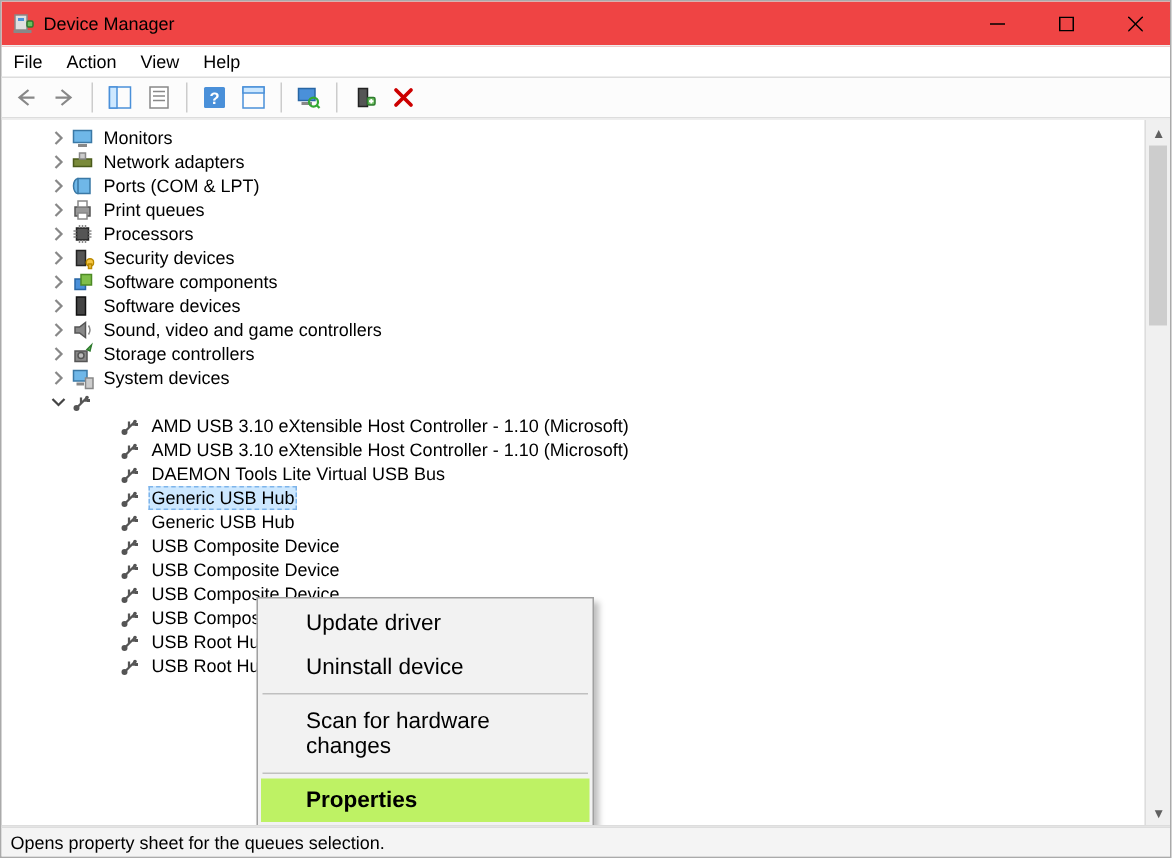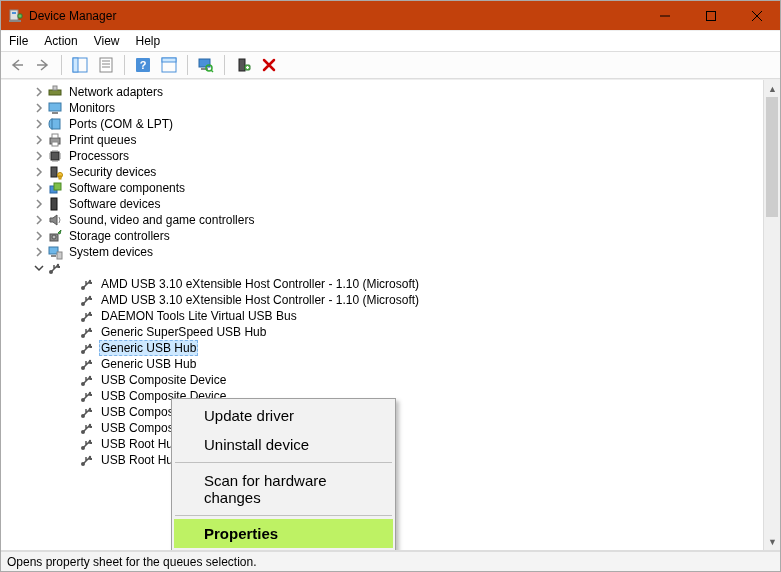--- a/index.html
+++ b/index.html
@@ -13,21 +13,21 @@
     border: 1px solid #aaa;
     display: flex;
     flex-direction: column;
     overflow: hidden;
   }
   
   .titlebar {
     display: flex;
     align-items: center;
     height: 30px;
-    background: #c2410c;
+    background: #ef4444;
     border-bottom: 1px solid #eee;
   }
   .titlebar .app-icon {
     width: 16px; height: 16px;
     margin: 0 6px;
     display: inline-block;
   }
   .titlebar .title {
     flex: 1;
     font-size: 12px;
@@ -277,39 +277,39 @@
 <div class="content">
   <div class="tree" id="tree">
       <div class="tree-row level1">
         <span class="expander">
           <svg width="10" height="10">
             <path d="M3 1 L7 5 L3 9" fill="none" stroke="#888" stroke-width="1.5"></path>
           </svg>
         </span>
         <span class="dev-icon">
           <svg width="16" height="16">
+            <rect x="2" y="3" width="12" height="8" fill="#6fb7e8" stroke="#3a78a5"></rect>
+            <rect x="5" y="12" width="6" height="2" fill="#888"></rect>
+          </svg>
+        </span>
+        <span class="dev-label">Monitors</span>
+      </div>
+      <div class="tree-row level1">
+        <span class="expander">
+          <svg width="10" height="10">
+            <path d="M3 1 L7 5 L3 9" fill="none" stroke="#888" stroke-width="1.5"></path>
+          </svg>
+        </span>
+        <span class="dev-icon">
+          <svg width="16" height="16">
             <rect x="2" y="6" width="12" height="5" fill="#7a8a3a" stroke="#4a5a1a"></rect>
             <rect x="6" y="2" width="4" height="4" fill="#ccc" stroke="#888"></rect>
           </svg>
         </span>
         <span class="dev-label">Network adapters</span>
-      </div>
-      <div class="tree-row level1">
-        <span class="expander">
-          <svg width="10" height="10">
-            <path d="M3 1 L7 5 L3 9" fill="none" stroke="#888" stroke-width="1.5"></path>
-          </svg>
-        </span>
-        <span class="dev-icon">
-          <svg width="16" height="16">
-            <rect x="2" y="3" width="12" height="8" fill="#6fb7e8" stroke="#3a78a5"></rect>
-            <rect x="5" y="12" width="6" height="2" fill="#888"></rect>
-          </svg>
-        </span>
-        <span class="dev-label">Monitors</span>
       </div>
       <div class="tree-row level1">
         <span class="expander">
           <svg width="10" height="10">
             <path d="M3 1 L7 5 L3 9" fill="none" stroke="#888" stroke-width="1.5"></path>
           </svg>
         </span>
         <span class="dev-icon">
           <svg width="16" height="16">
             <ellipse cx="5" cy="8" rx="3" ry="5" fill="#6fb7e8" stroke="#3a78a5"></ellipse>
@@ -476,32 +476,20 @@
         <span class="expander blank">›</span>
         <span class="dev-icon">
           <svg width="16" height="16">
             <circle cx="4" cy="12" r="2" fill="#555"></circle>
             <path d="M4 12 L11 5 M7 9 L7 5 M9 7 L12 7" stroke="#555" stroke-width="1.5" fill="none"></path>
             <circle cx="11" cy="5" r="1.2" fill="#555"></circle>
             <rect x="11" y="6" width="2" height="2" fill="#555"></rect>
           </svg>
         </span>
         <span class="dev-label">DAEMON Tools Lite Virtual USB Bus</span>
-      </div>
-      <div class="tree-row level2">
-        <span class="expander blank">›</span>
-        <span class="dev-icon">
-          <svg width="16" height="16">
-            <circle cx="4" cy="12" r="2" fill="#555"></circle>
-            <path d="M4 12 L11 5 M7 9 L7 5 M9 7 L12 7" stroke="#555" stroke-width="1.5" fill="none"></path>
-            <circle cx="11" cy="5" r="1.2" fill="#555"></circle>
-            <rect x="11" y="6" width="2" height="2" fill="#555"></rect>
-          </svg>
-        </span>
-        <span class="dev-label">Generic SuperSpeed USB Hub</span>
       </div>
       <div class="tree-row level2">
         <span class="expander blank">›</span>
         <span class="dev-icon">
           <svg width="16" height="16">
             <circle cx="4" cy="12" r="2" fill="#555"></circle>
             <path d="M4 12 L11 5 M7 9 L7 5 M9 7 L12 7" stroke="#555" stroke-width="1.5" fill="none"></path>
             <circle cx="11" cy="5" r="1.2" fill="#555"></circle>
             <rect x="11" y="6" width="2" height="2" fill="#555"></rect>
           </svg>

